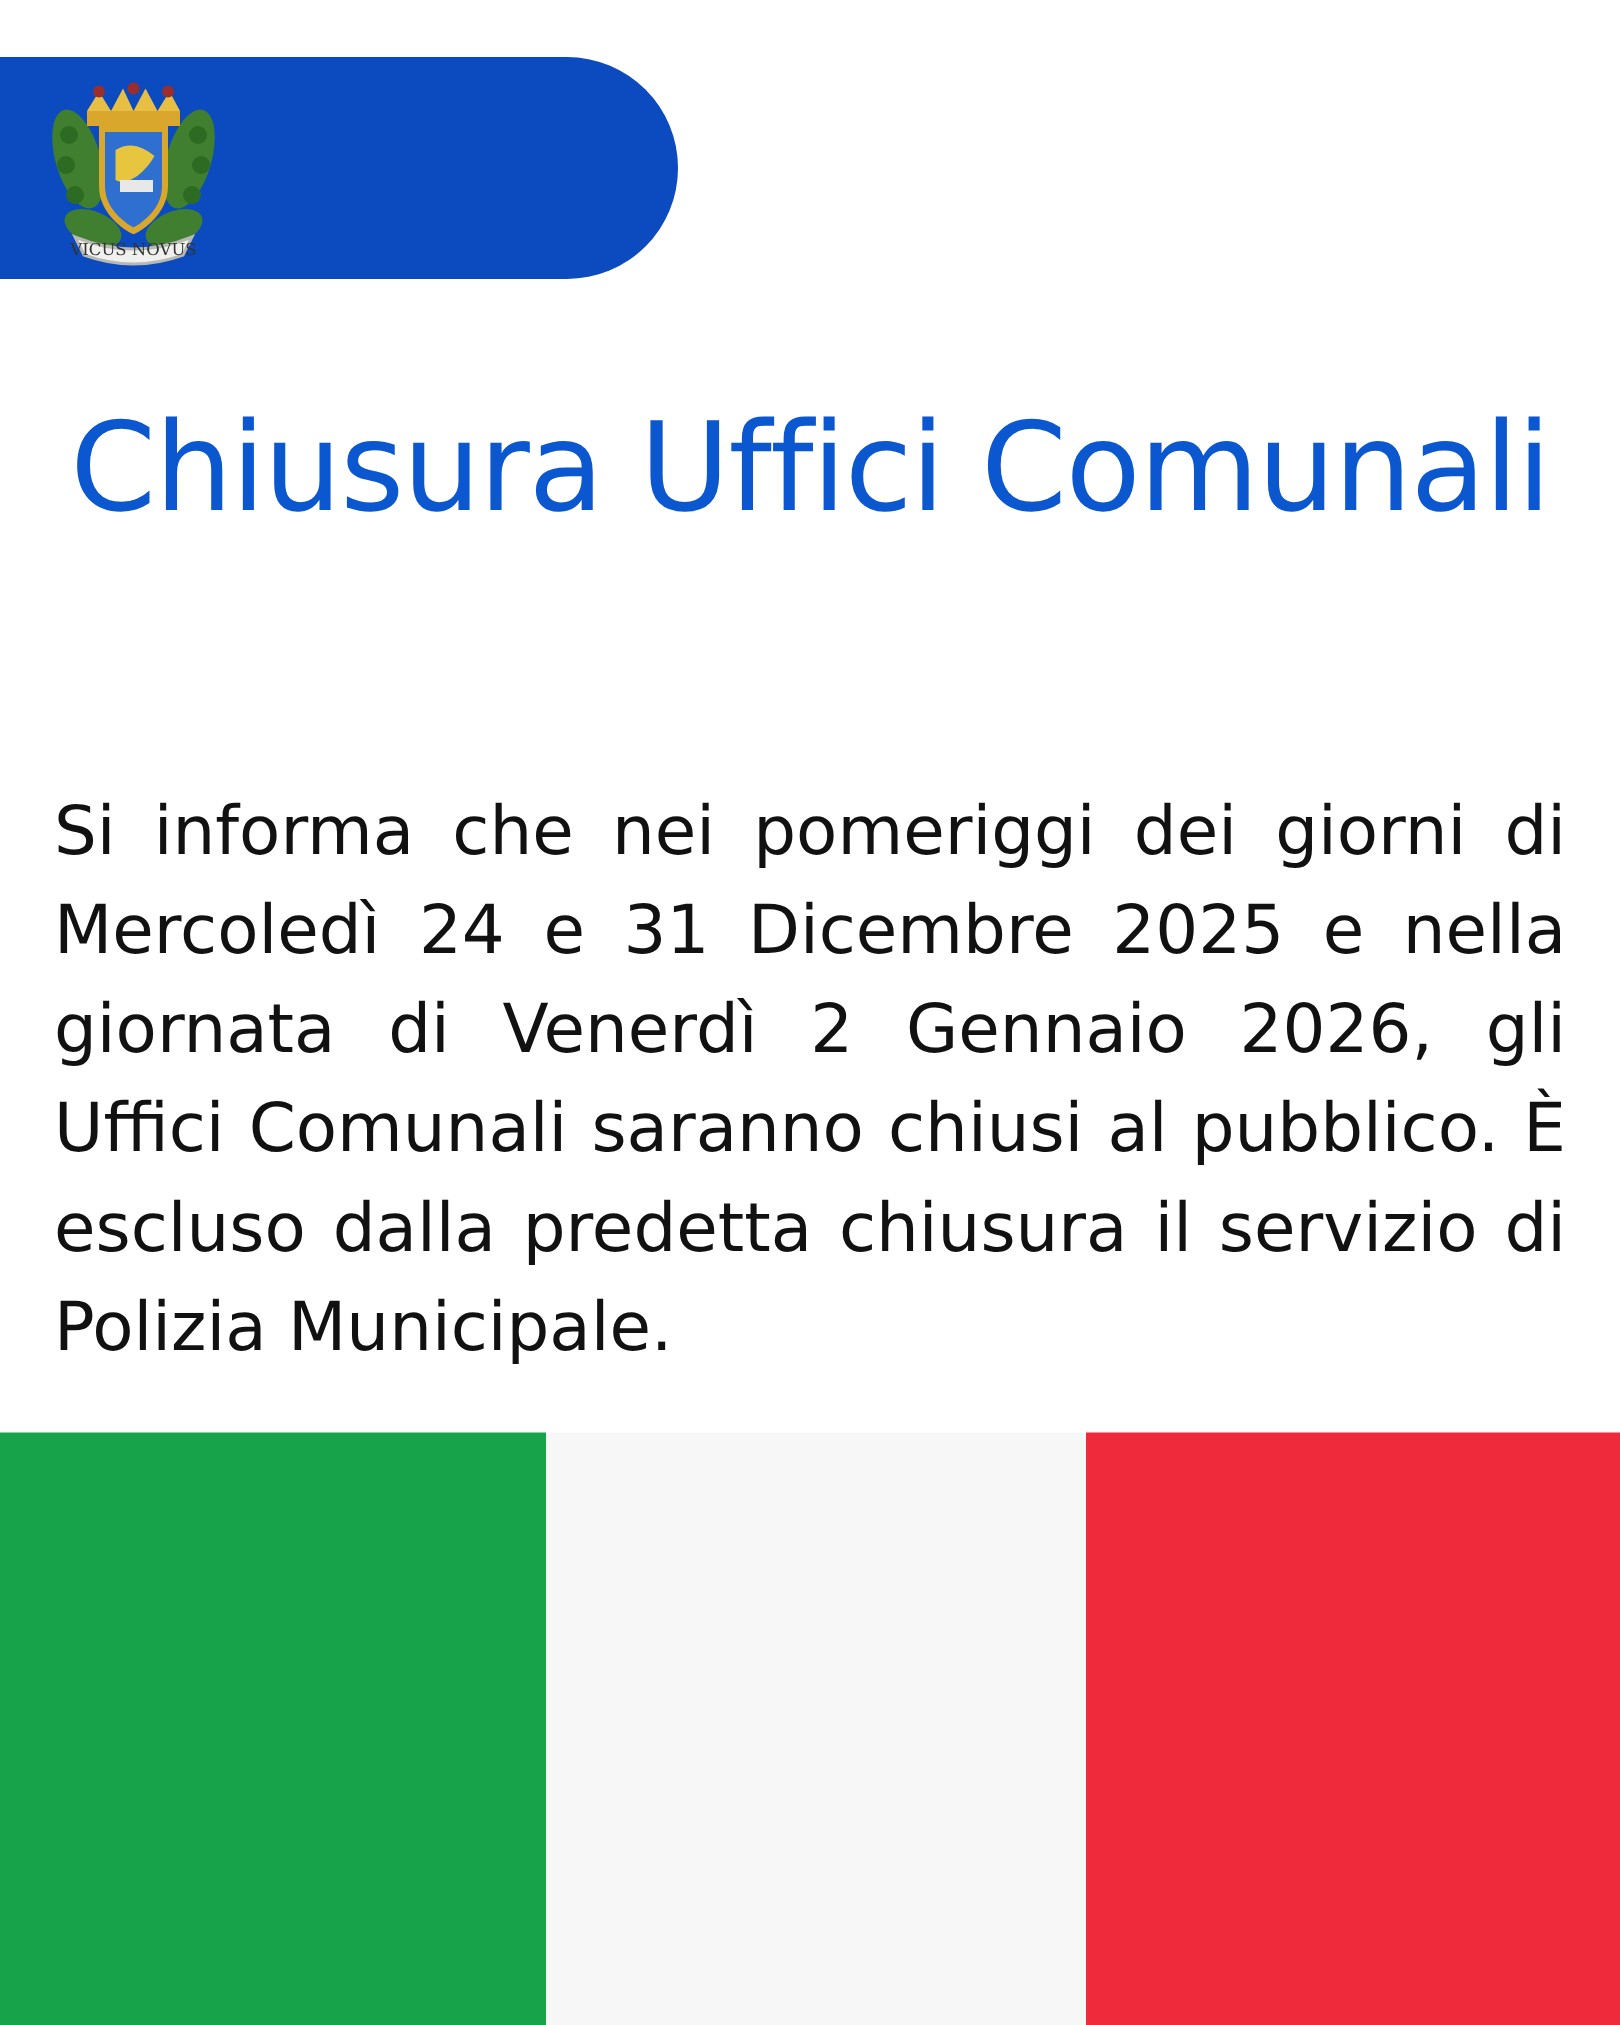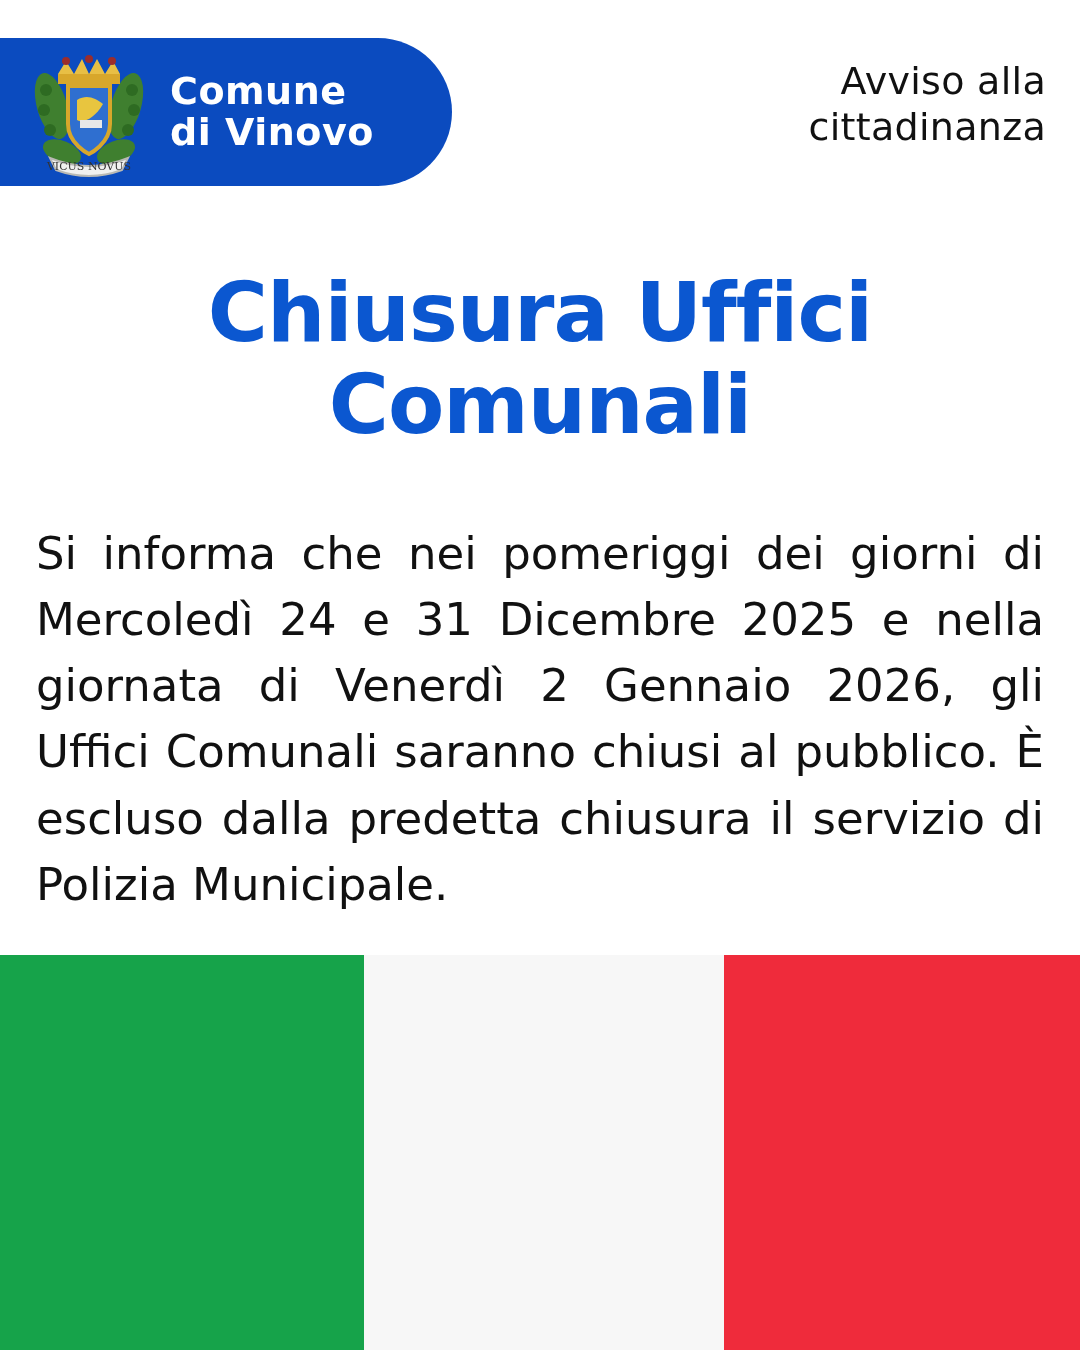--- a/index.html
+++ b/index.html
@@ -71,21 +71,21 @@
   }
 
   
   .title {
     position: absolute;
     top: 212px;
     left: 40px;
     width: 1000px;
     text-align: center;
     color: #0b57d0;
-    font-weight: bold;
+    font-weight: normal;
     font-size: 82px;
     line-height: 1.12;
     letter-spacing: -1px;
   }
 
   
   .body-text {
     position: absolute;
     top: 476px;
     left: 36px;
@@ -143,26 +143,22 @@
       </g>
 
       <path d="M40 38 h42 v38 c0 20 -21 30 -21 30 c0 0 -21 -10 -21 -30 z" fill="#2f6fd0" stroke="#d8a72b" stroke-width="4"></path>
       <path d="M49 52 c10 -6 18 -2 26 4 c-8 14 -20 20 -26 16 z" fill="#e8c53f"></path>
       <path d="M52 72 h22 v8 h-22 z" fill="#e8e8e8"></path>
 
       <path d="M22 110 q39 16 78 0 l-6 12 q-33 12 -66 0 z" fill="#f0f0ef" stroke="#b9b9b4" stroke-width="2"></path>
       <text x="61" y="122" font-size="11" text-anchor="middle" fill="#333333" font-family="DejaVu Serif, serif">VICUS NOVUS</text>
     </svg>
 
-    <div class="brand-text">Comune
-di Vinovo</div>
   </div>
 
-  <div class="notice-kicker">Avviso alla
-cittadinanza</div>
 </div>
 
 <h1 class="title">Chiusura Uffici Comunali</h1>
 
 <p class="body-text">Si informa che nei pomeriggi dei giorni di Mercoledì 24 e 31 Dicembre 2025 e nella giornata di Venerdì 2 Gennaio 2026, gli Uffici Comunali saranno chiusi al pubblico. È escluso dalla predetta chiusura il servizio di Polizia Municipale.</p>
 
 <div class="flag">
   <div class="flag-band flag-green"></div>
   <div class="flag-band flag-white"></div>
   <div class="flag-band flag-red"></div>

